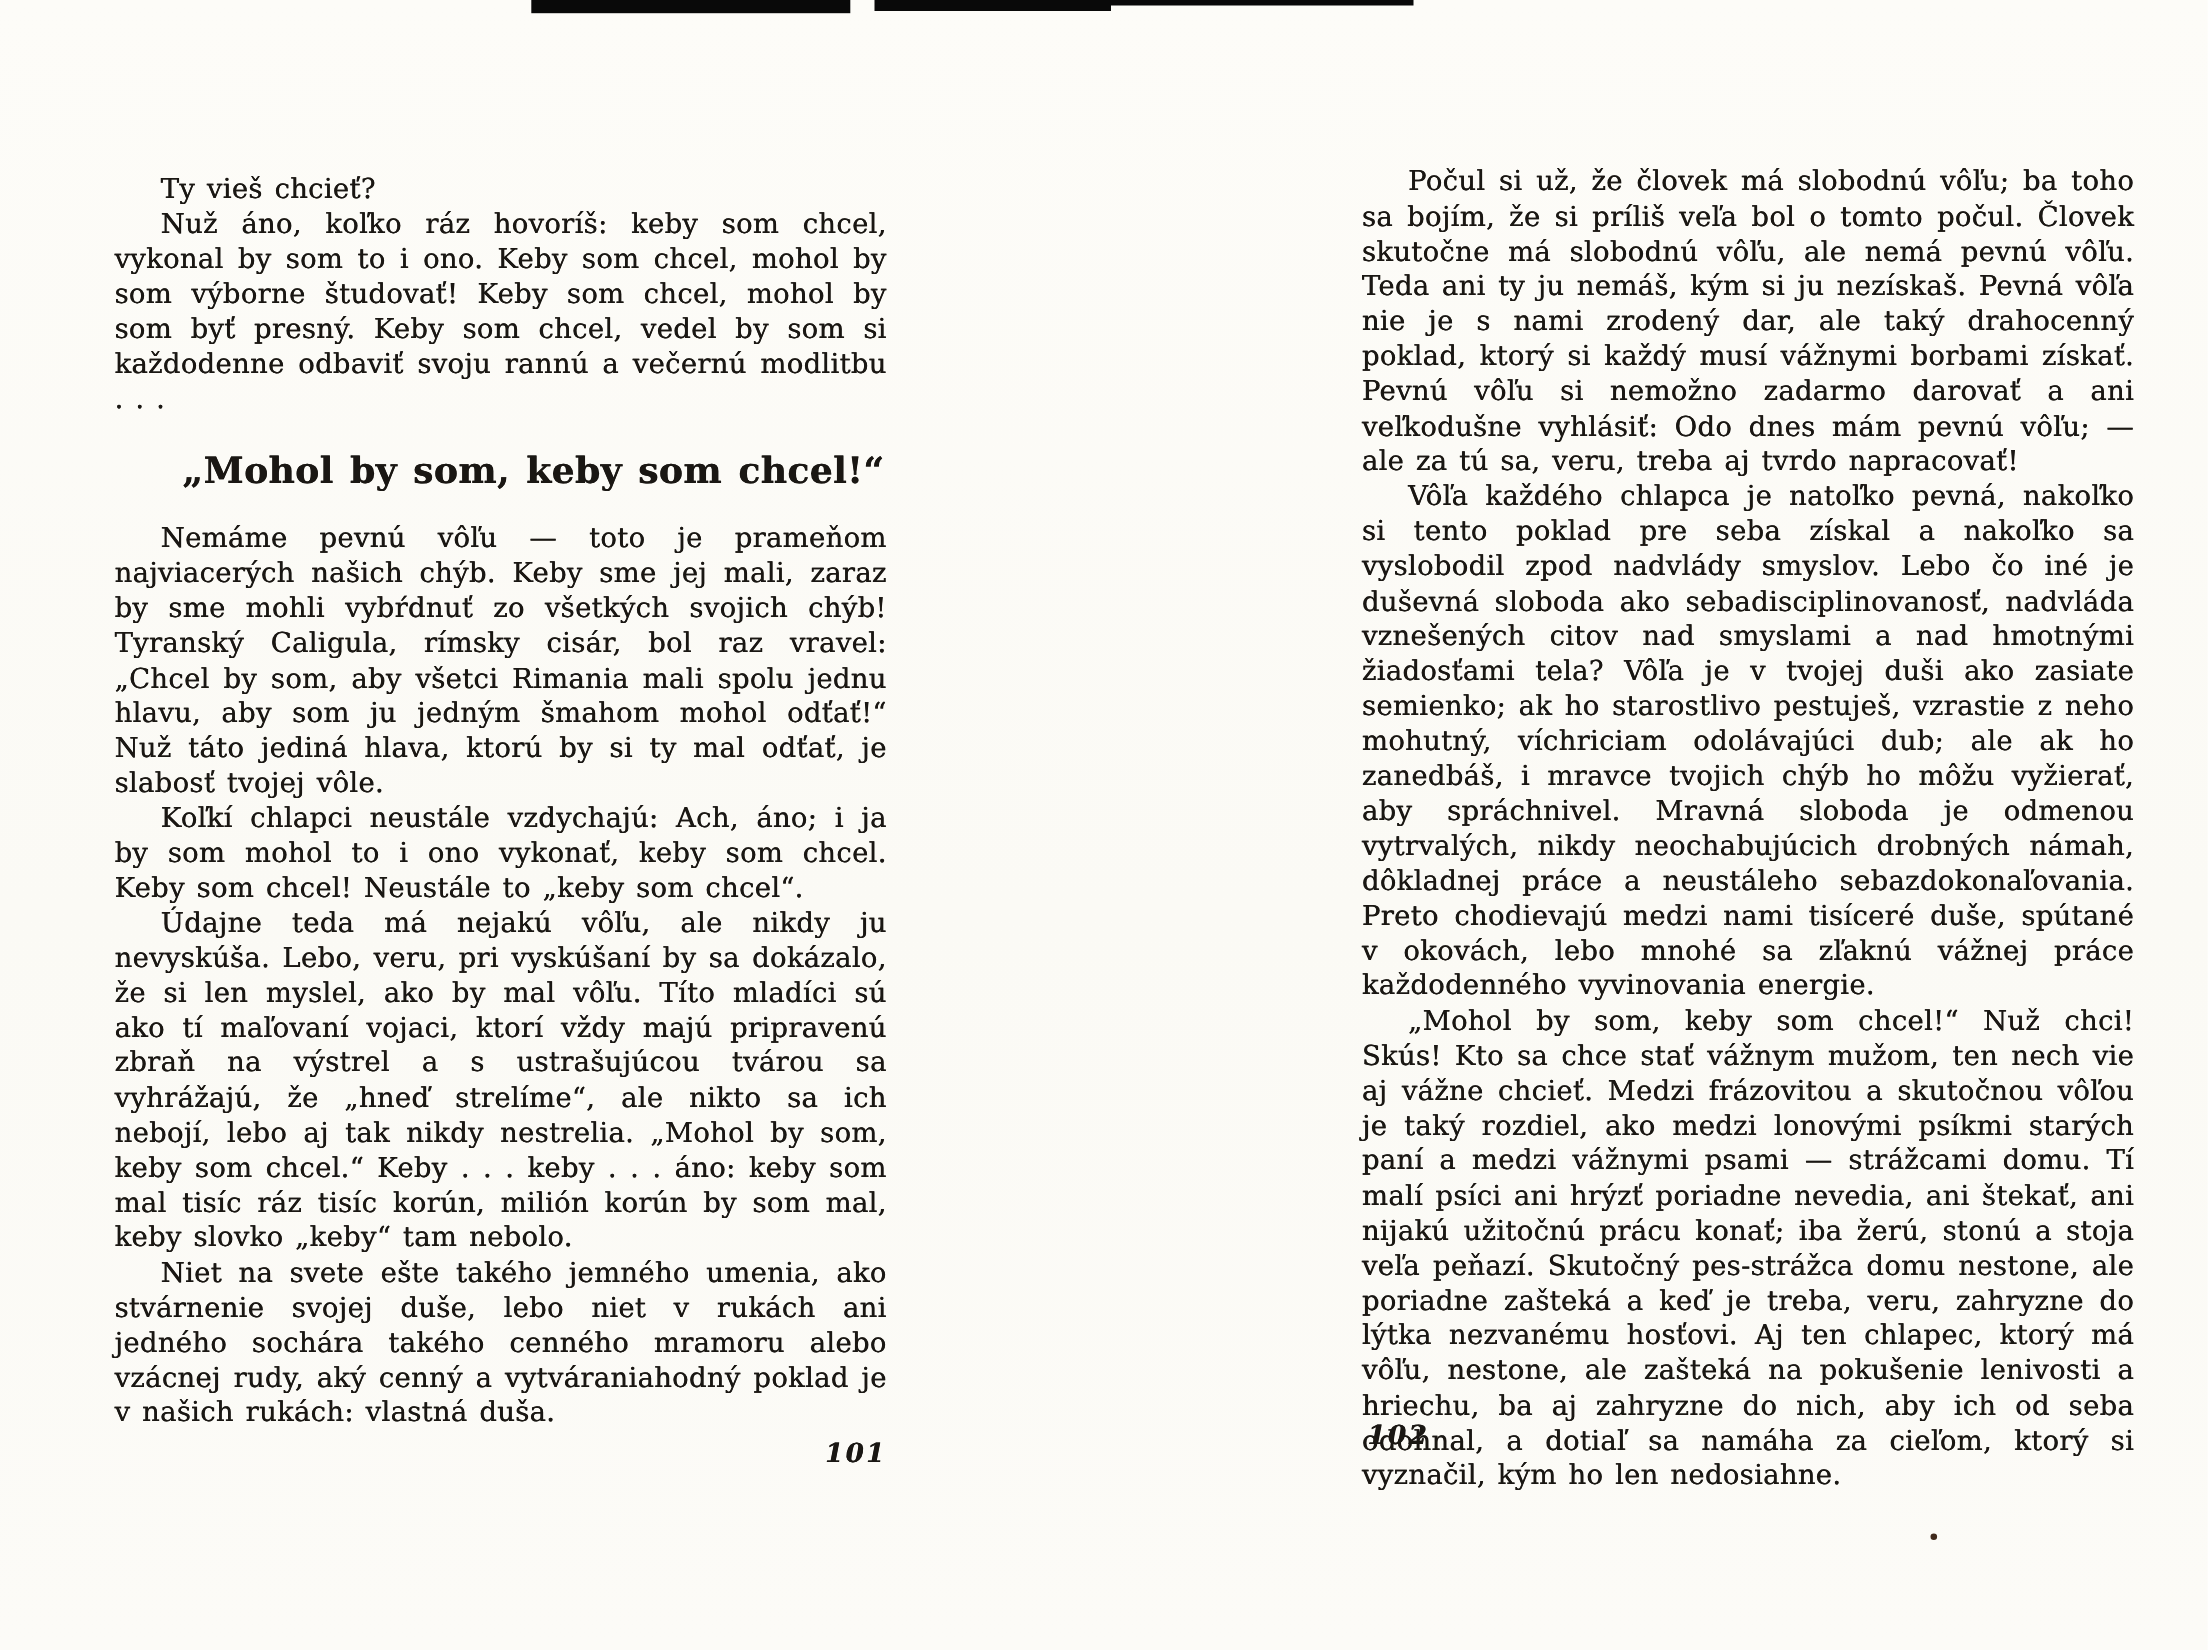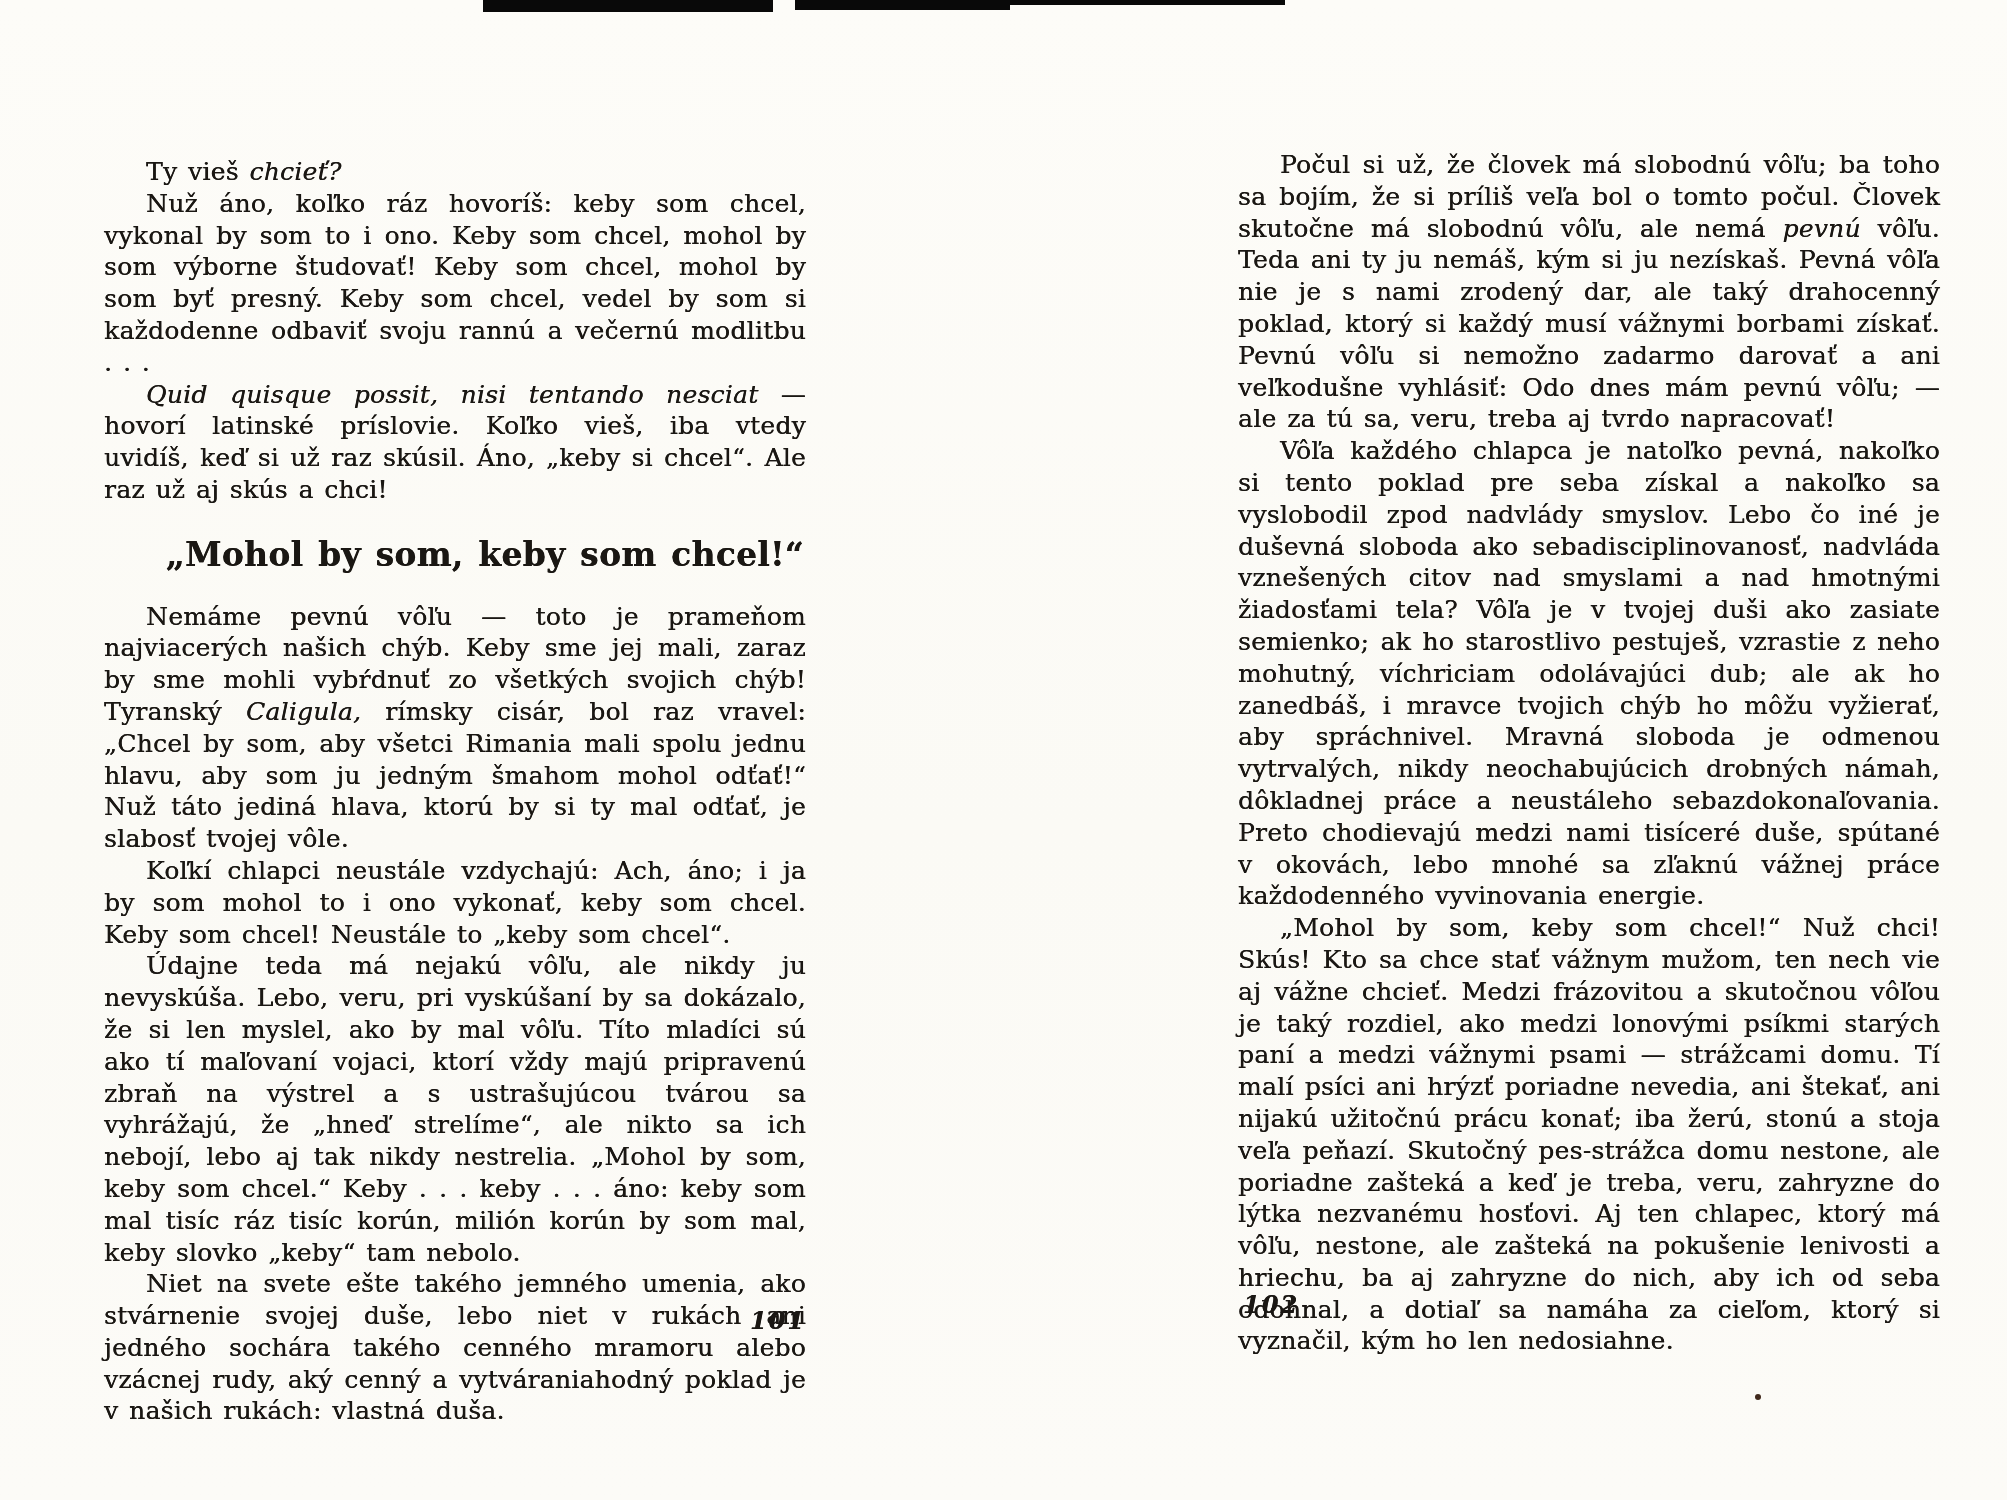--- a/index.html
+++ b/index.html
@@ -30,21 +30,21 @@
     font-size: 33px;
     line-height: 31.8px;
     font-weight: bold;
     text-align: right;
     margin: 33px 0 30px 0;
     padding-right: 2px;
     letter-spacing: 0.25px;
     word-spacing: 3px;
     text-shadow: 0.3px 0 0 #1a1713;
   }
-  .i { font-style: italic; }
+  .i { }
   .page-number {
     position: absolute;
     font-size: 24px;
     font-weight: bold;
     font-style: italic;
     letter-spacing: 2px;
     text-shadow: 0.3px 0 0 #1a1713;
   }
   .pn-left  { left: 104px; top: 1306px; width: 702px; text-align: right; }
   .pn-right { left: 1243px; top: 1290px; }
@@ -60,21 +60,20 @@
       <div class="bar" style="left: 483px; top: 0px; width: 290px; height: 12px;"></div>
       <div class="bar" style="left: 795px; top: 0px; width: 215px; height: 10px;"></div>
       <div class="bar" style="left: 1010px; top: 0px; width: 275px; height: 5px;"></div>
       <div class="dot" style="left: 1755px; top: 1394px; width: 6px; height: 6px;"></div>
     </div>
 
   <div class="page page-left">
     <div id="left-blocks">
         <div class="para"><span>Ty vieš </span><span class="i">chcieť?</span></div>
         <div class="para"><span>Nuž áno, koľko ráz hovoríš: keby som chcel, vykonal by som to i ono. Keby som chcel, mohol by som výborne študovať! Keby som chcel, mohol by som byť presný. Keby som chcel, vedel by som si každodenne odbaviť svoju rannú a večernú modlitbu . . .</span></div>
-        <div class="para"><span class="i">Quid quisque possit, nisi tentando nesciat</span><span> — hovorí latinské príslovie. Koľko vieš, iba vtedy uvidíš, keď si už raz skúsil. Áno, „keby si chcel“. Ale raz už aj skús a chci!</span></div>
         <div class="heading"><span>„Mohol by som, keby som chcel!“</span></div>
         <div class="para"><span>Nemáme pevnú vôľu — toto je prameňom najviacerých našich chýb. Keby sme jej mali, zaraz by sme mohli vybŕdnuť zo všetkých svojich chýb! Tyranský </span><span class="i">Caligula,</span><span> rímsky cisár, bol raz vravel: „Chcel by som, aby všetci Rimania mali spolu jednu hlavu, aby som ju jedným šmahom mohol odťať!“ Nuž táto jediná hlava, ktorú by si ty mal odťať, je slabosť tvojej vôle.</span></div>
         <div class="para"><span>Koľkí chlapci neustále vzdychajú: Ach, áno; i ja by som mohol to i ono vykonať, keby som chcel. Keby som chcel! Neustále to „keby som chcel“.</span></div>
         <div class="para"><span>Údajne teda má nejakú vôľu, ale nikdy ju nevyskúša. Lebo, veru, pri vyskúšaní by sa dokázalo, že si len myslel, ako by mal vôľu. Títo mladíci sú ako tí maľovaní vojaci, ktorí vždy majú pripravenú zbraň na výstrel a s ustrašujúcou tvárou sa vyhrážajú, že „hneď strelíme“, ale nikto sa ich nebojí, lebo aj tak nikdy nestrelia. „Mohol by som, keby som chcel.“ Keby . . . keby . . . áno: keby som mal tisíc ráz tisíc korún, milión korún by som mal, keby slovko „keby“ tam nebolo.</span></div>
         <div class="para"><span>Niet na svete ešte takého jemného umenia, ako stvárnenie svojej duše, lebo niet v rukách ani jedného sochára takého cenného mramoru alebo vzácnej rudy, aký cenný a vytváraniahodný poklad je v našich rukách: vlastná duša.</span></div>
       </div>
   </div>
 
   <div class="page-number pn-left">101</div>
 

